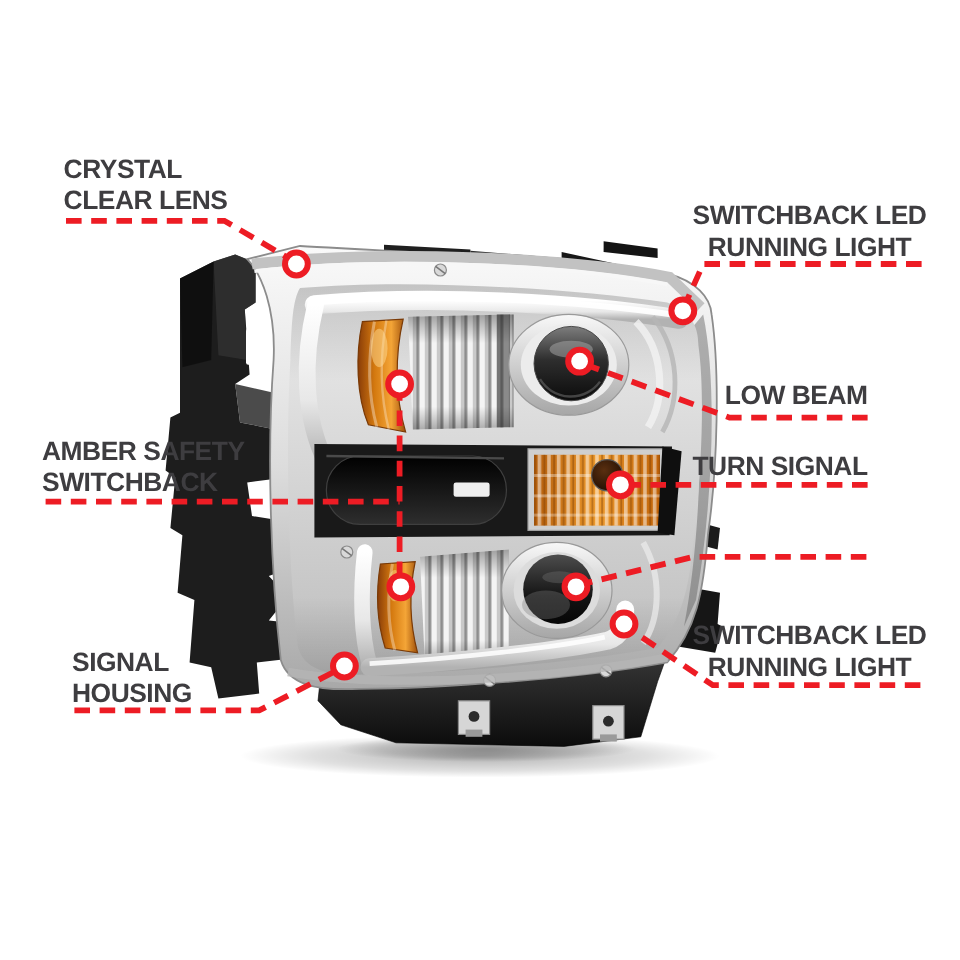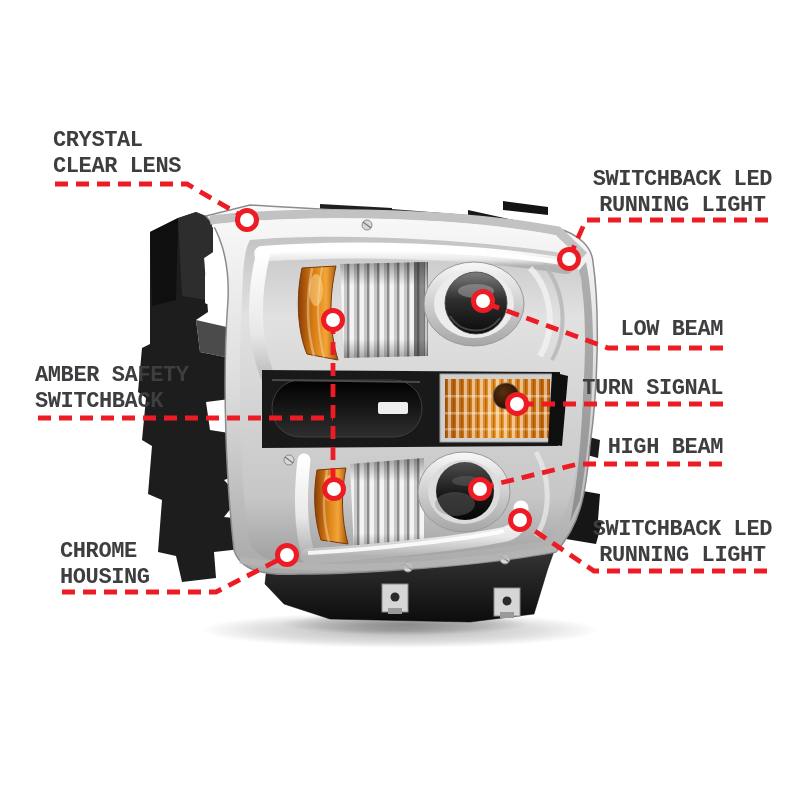--- a/index.html
+++ b/index.html
@@ -1,17 +1,17 @@
 <!DOCTYPE html>
 <html><head>
 <meta charset="utf-8">
 <style>
   html,body{margin:0;padding:0;background:#ffffff;}
   .stage{position:relative;width:800px;height:800px;background:#ffffff;overflow:hidden;
-         font-family:Liberation Mono, monospace;}
+         font-family:Liberation Sans, sans-serif;}
   .art,.ann{position:absolute;left:0;top:0;width:800px;height:800px;}
   .ann{pointer-events:none;}
   .callout-label{position:absolute;font-weight:700;font-size:22px;line-height:26px;
          color:#3e3d40;letter-spacing:-0.4px;white-space:pre-line;}
   .align-right{text-align:center;}
   #lbl-crystal{left:53px;top:128px;}
   #lbl-sb-top{right:28px;top:167px;}
   #lbl-low{right:77px;top:317px;}
   #lbl-turn{right:77px;top:376px;}
   #lbl-high{right:77px;top:435px;}
@@ -267,20 +267,19 @@
     <circle class="marker" cx="520" cy="520" r="9.5"></circle>
     <circle class="marker" cx="287" cy="555" r="9.5"></circle>
   </svg>
 
   <div id="lbl-crystal" class="callout-label">CRYSTAL
 CLEAR LENS</div>
   <div id="lbl-sb-top" class="callout-label align-right">SWITCHBACK LED
 RUNNING LIGHT</div>
   <div id="lbl-low" class="callout-label align-right">LOW BEAM</div>
   <div id="lbl-turn" class="callout-label align-right">TURN SIGNAL</div>
-  <div id="lbl-high" class="callout-label align-right">HIGH BEAM</div>
   <div id="lbl-sb-bottom" class="callout-label align-right">SWITCHBACK LED
 RUNNING LIGHT</div>
   <div id="lbl-amber" class="callout-label">AMBER SAFETY
 SWITCHBACK</div>
-  <div id="lbl-chrome" class="callout-label">CHROME
+  <div id="lbl-chrome" class="callout-label">SIGNAL
 HOUSING</div>
 </div>
 
 </body></html>

